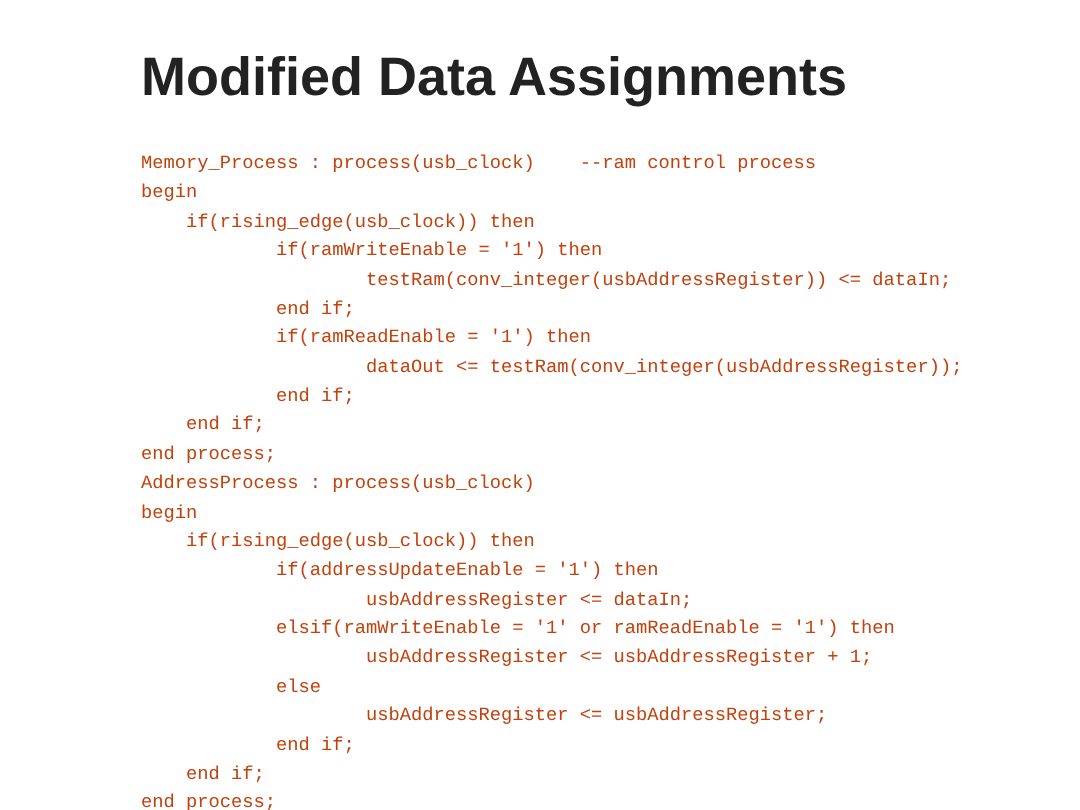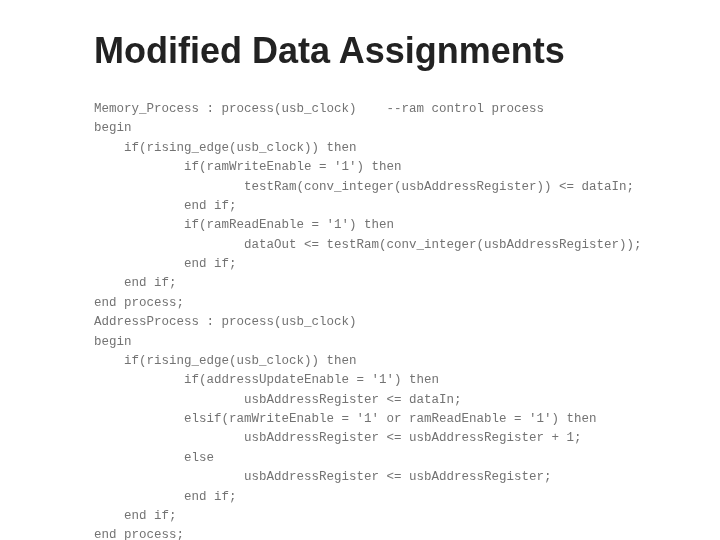--- a/index.html
+++ b/index.html
@@ -31,21 +31,21 @@
       font-weight: bold;
       color: #222222;
       margin-bottom: 28px;
       font-family: Arial, Helvetica, sans-serif;
     }
 
     .code-block {
       font-family: 'Courier New', Courier, monospace;
       font-size: 12.5px;
       line-height: 1.55;
-      color: #737373;
+      color: #c2410c;
       white-space: pre;
     }
 
     .spacer {
       height: 18px;
     }
   </style>
 </head>
 <body>
 

